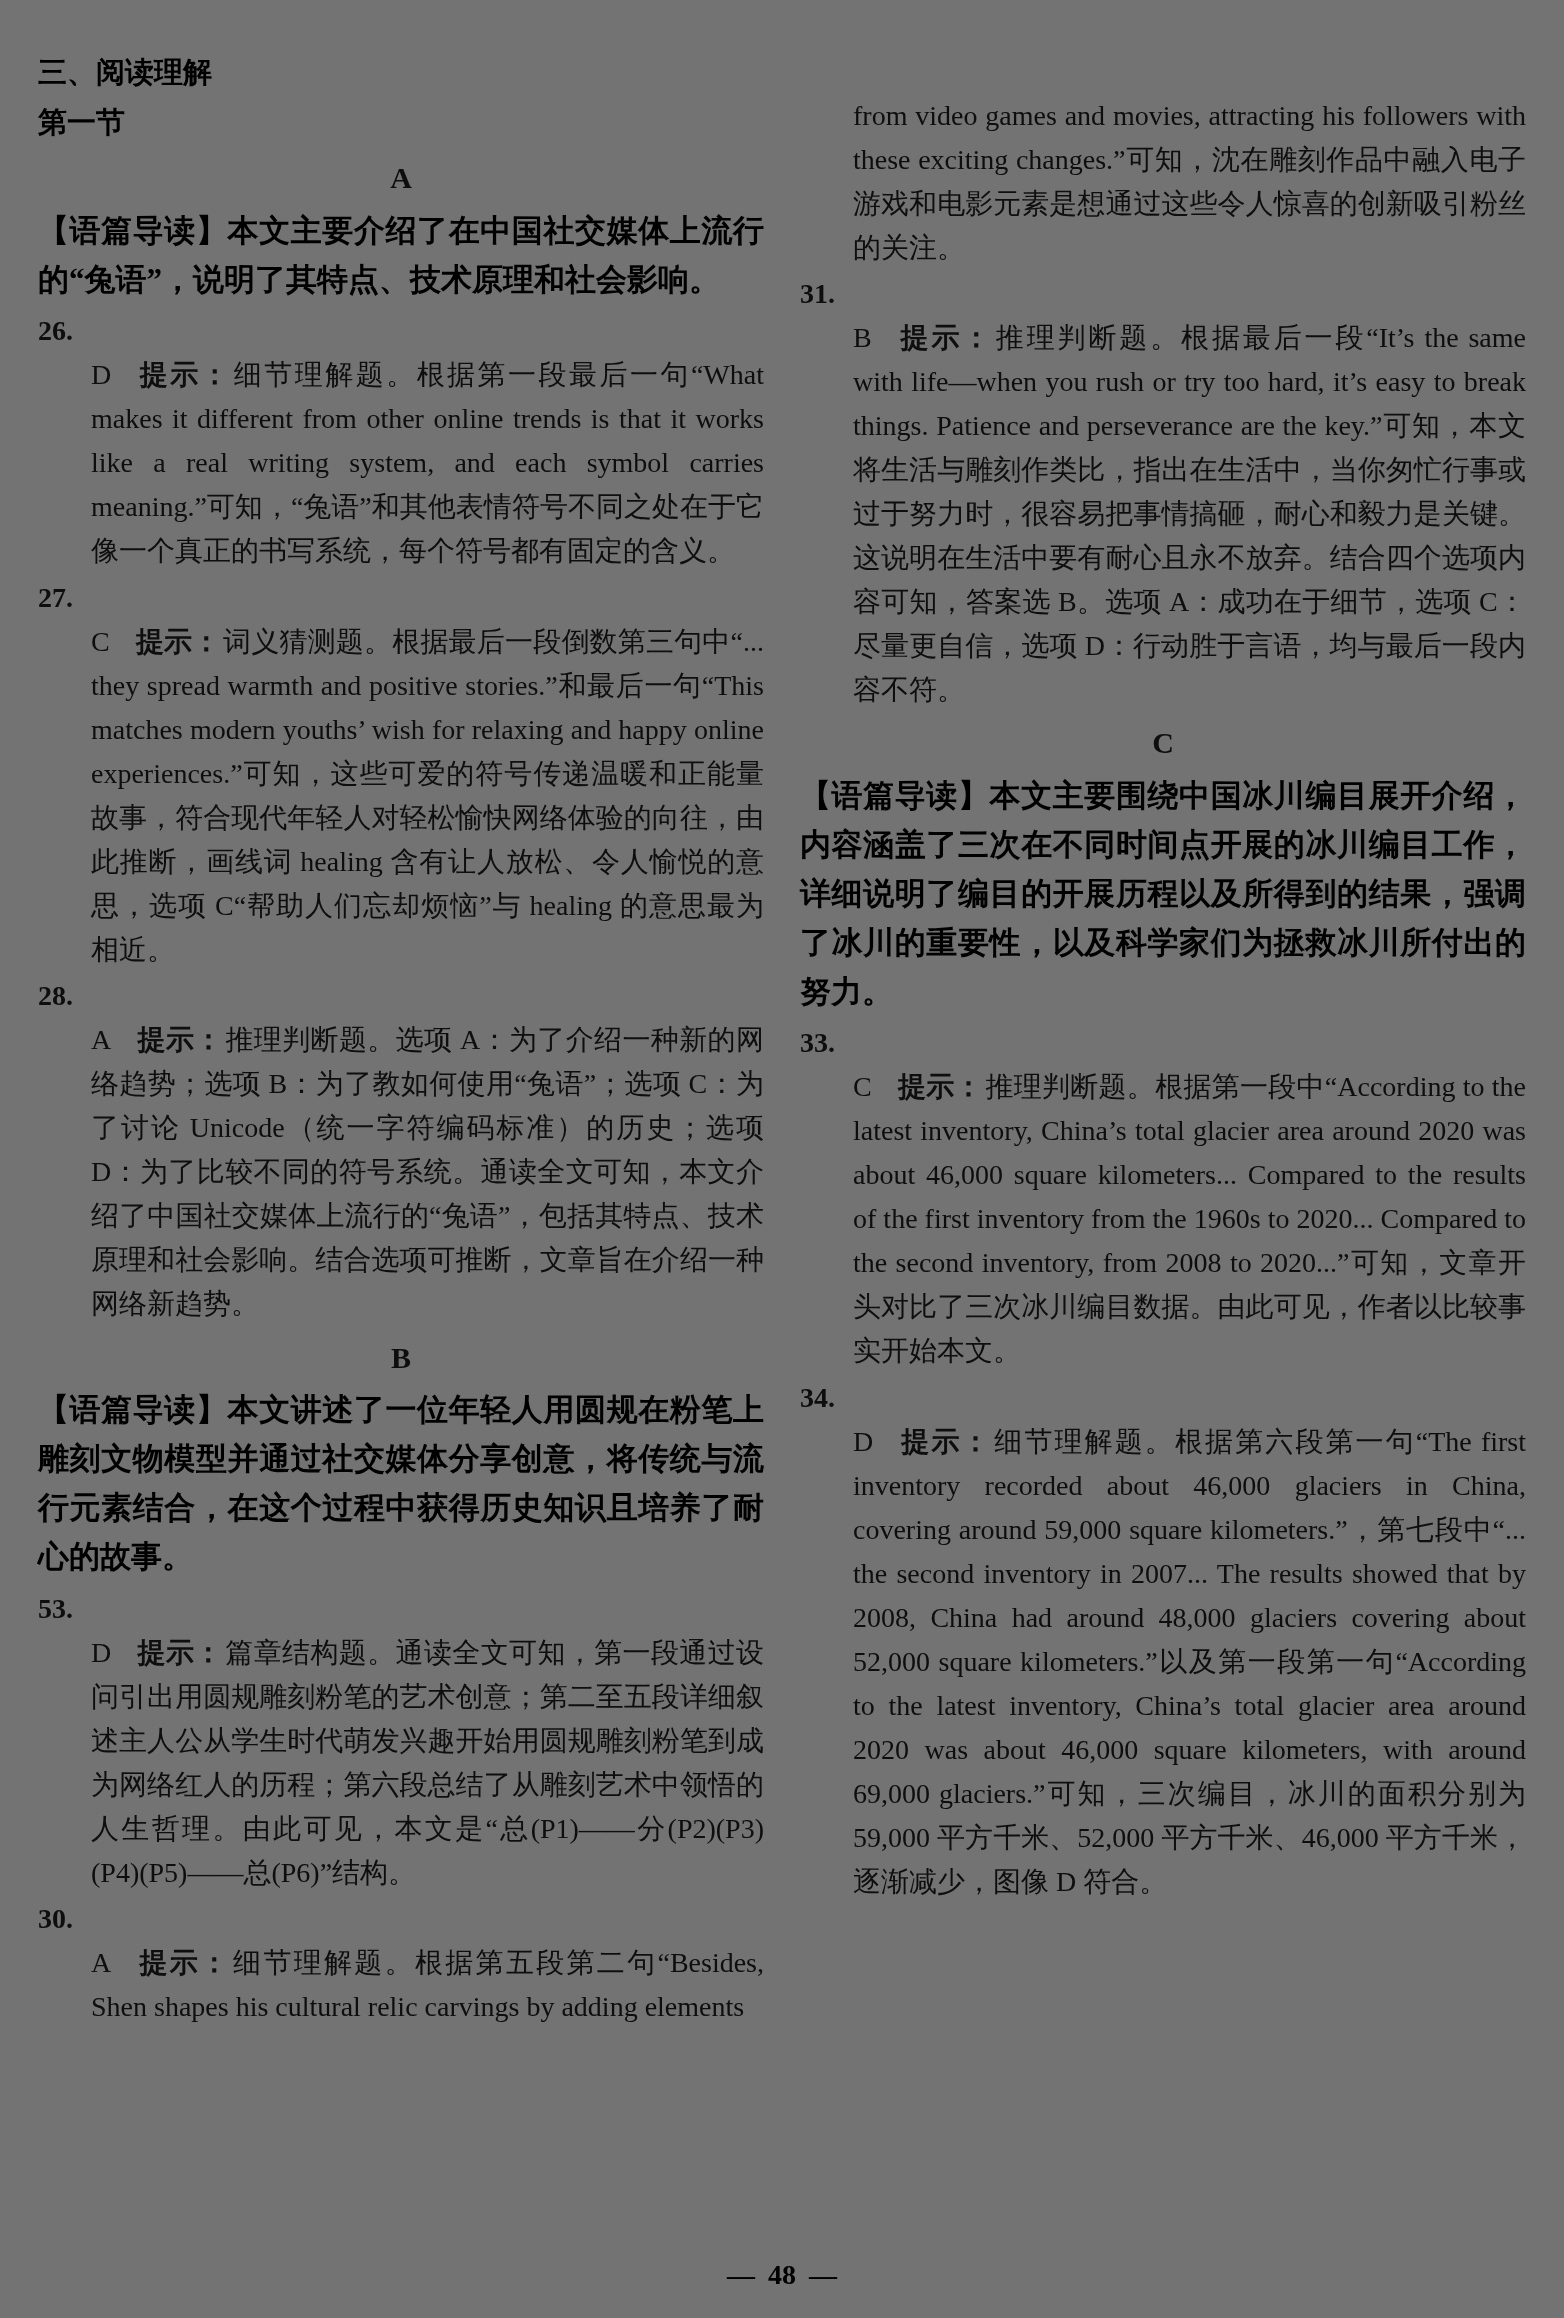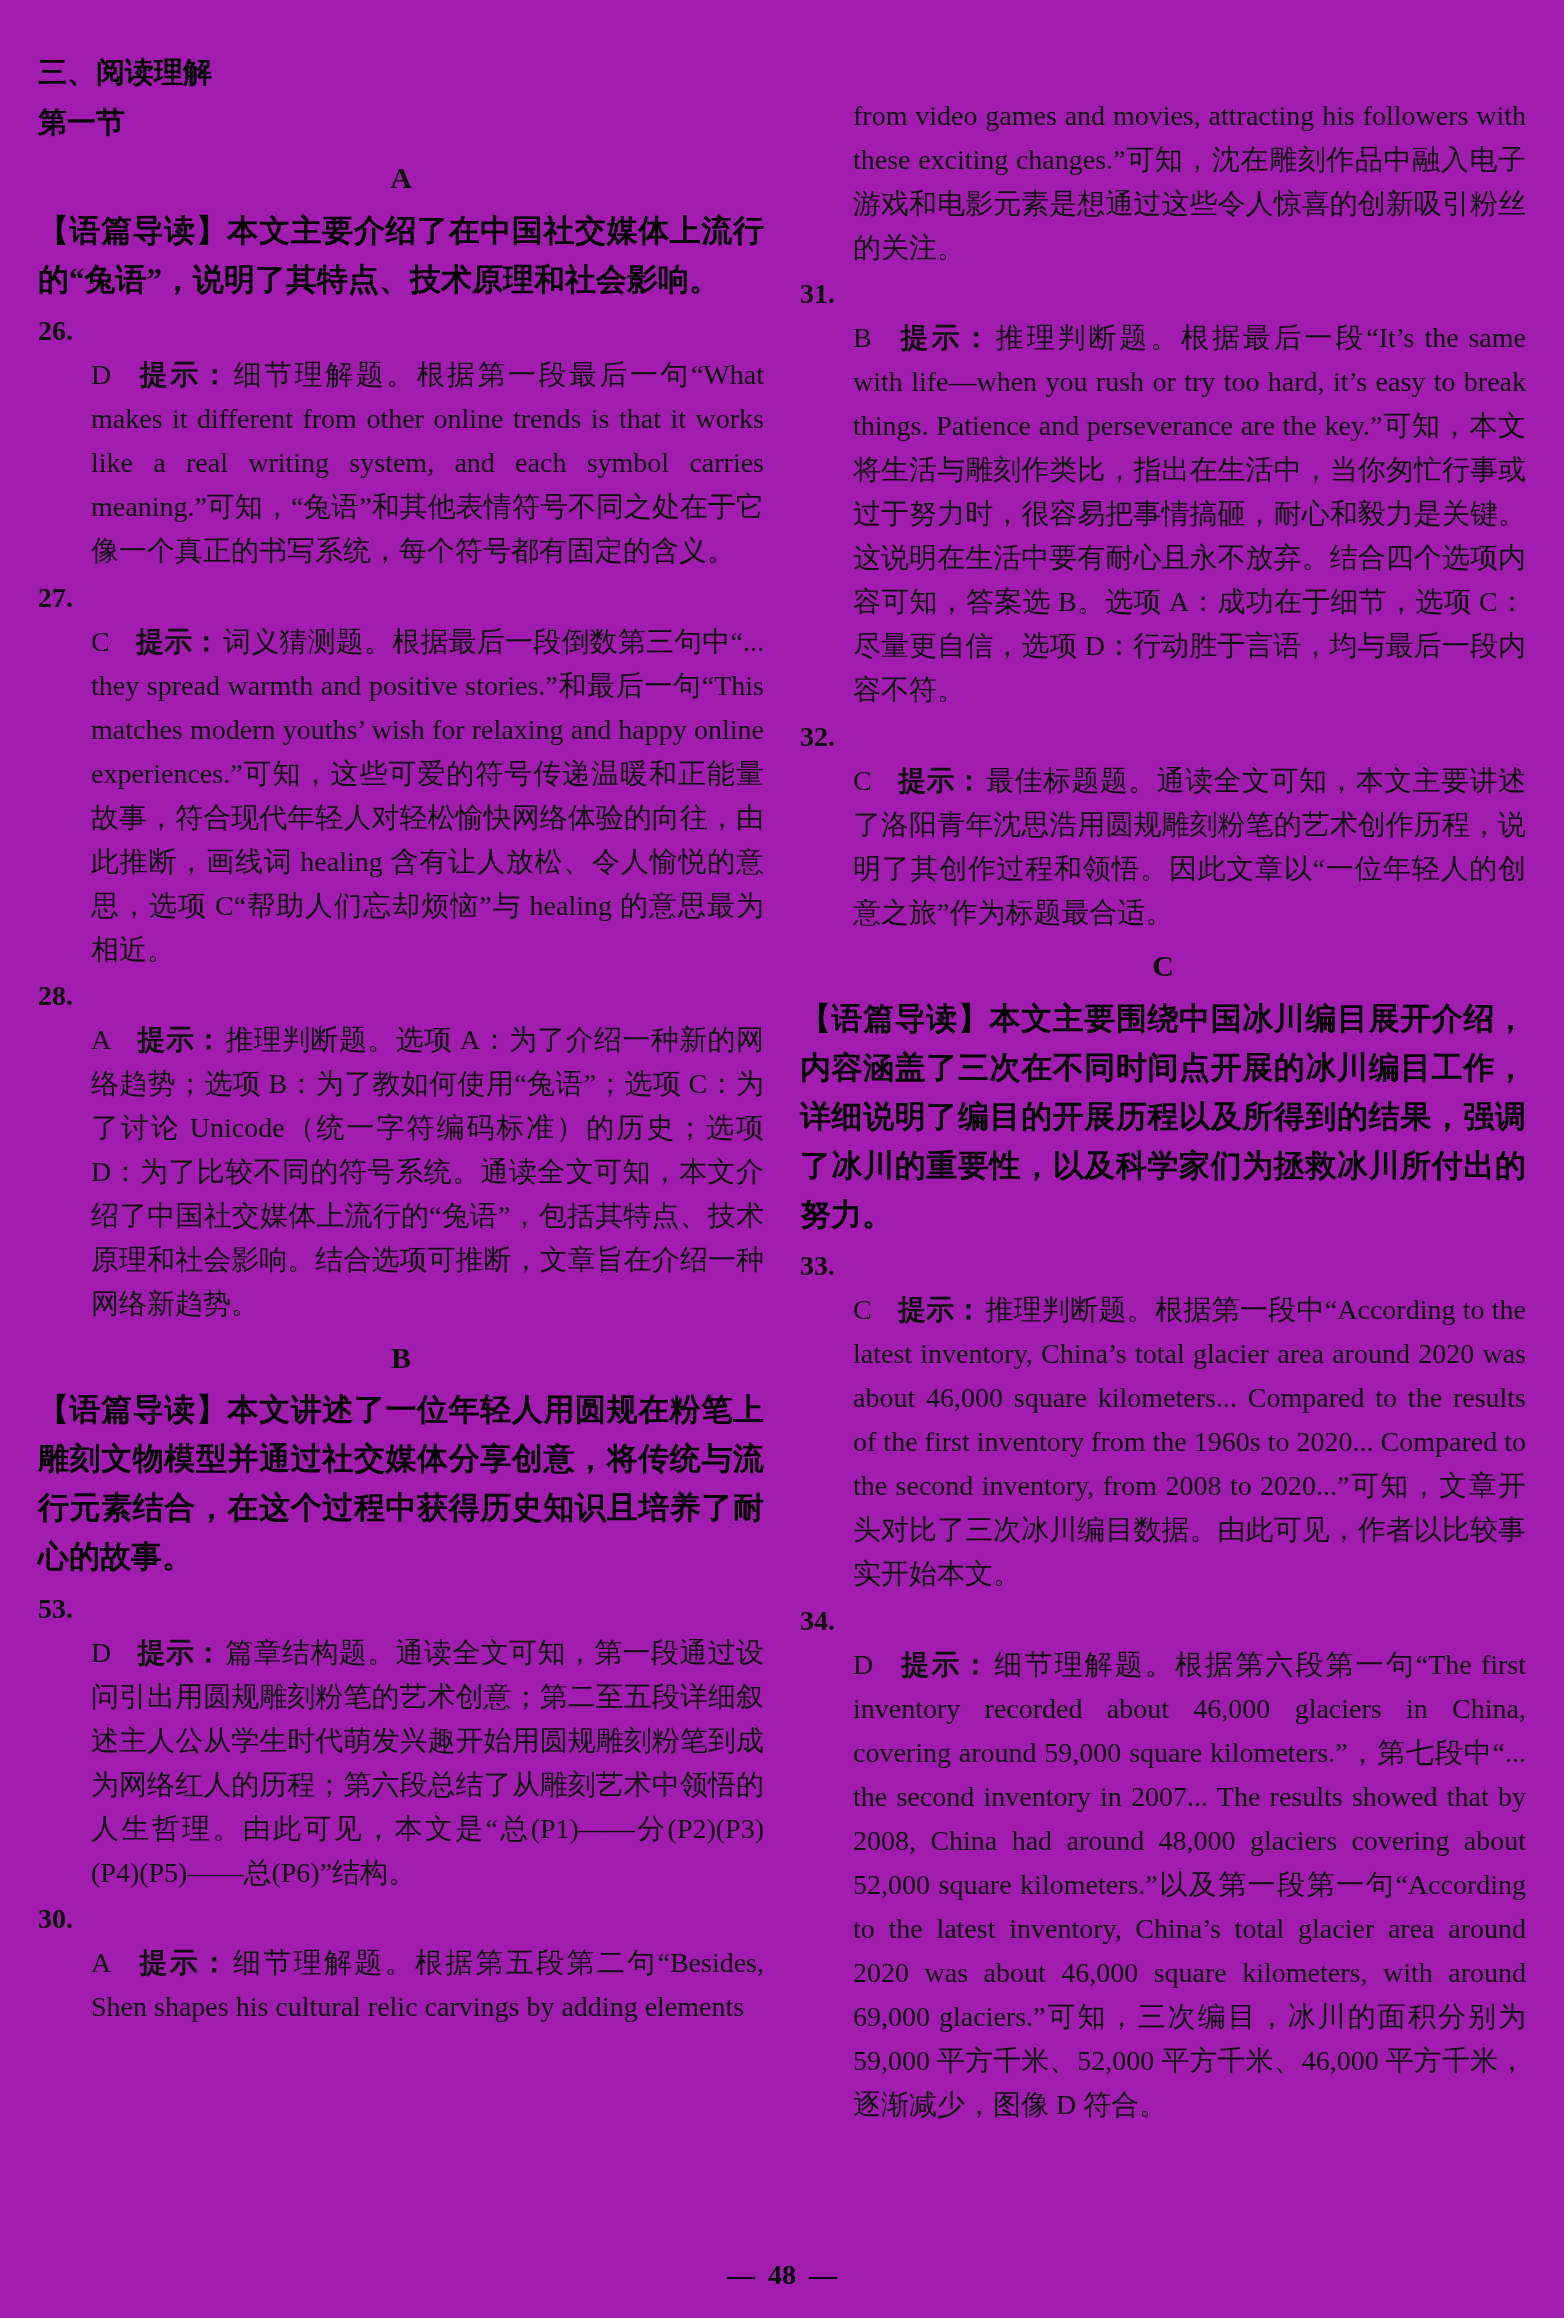--- a/index.html
+++ b/index.html
@@ -4,21 +4,21 @@
 <style>
   html, body {
     margin: 0;
     padding: 0;
     background: #ffffff;
   }
   .sheet {
     position: relative;
     width: 1564px;
     height: 2319px;
-    background: #a21caf;
+    background: #737373;
     box-sizing: border-box;
     padding: 47px 38px 5px 38px;
     overflow: hidden;
     color: #0e0e0e;
     font-family: "Liberation Serif", "DejaVu Serif", serif;
   }
   .cols {
     display: flex;
     gap: 36px;
   }
@@ -131,24 +131,20 @@
       </div>
     <div class="col" id="col-right">
         <div class="answer">
           <span class="num"></span>
           <span class="abody"><span class="atext">from video games and movies, attracting his followers with these exciting changes.”可知，沈在雕刻作品中融入电子游戏和电影元素是想通过这些令人惊喜的创新吸引粉丝的关注。</span></span>
         </div>
         <div class="answer">
           <span class="num">31.</span>
           <span class="abody"><span class="choice">B</span><span class="hint">提示：</span><span class="atext">推理判断题。根据最后一段“It’s the same with life—when you rush or try too hard, it’s easy to break things. Patience and perseverance are the key.”可知，本文将生活与雕刻作类比，指出在生活中，当你匆忙行事或过于努力时，很容易把事情搞砸，耐心和毅力是关键。这说明在生活中要有耐心且永不放弃。结合四个选项内容可知，答案选 B。选项 A：成功在于细节，选项 C：尽量更自信，选项 D：行动胜于言语，均与最后一段内容不符。</span></span>
         </div>
-        <div class="answer">
-          <span class="num">32.</span>
-          <span class="abody"><span class="choice">C</span><span class="hint">提示：</span><span class="atext">最佳标题题。通读全文可知，本文主要讲述了洛阳青年沈思浩用圆规雕刻粉笔的艺术创作历程，说明了其创作过程和领悟。因此文章以“一位年轻人的创意之旅”作为标题最合适。</span></span>
-        </div>
         <div class="letter">C</div>
         <div class="intro"><span class="intro-label">【语篇导读】</span><span class="intro-text">本文主要围绕中国冰川编目展开介绍，内容涵盖了三次在不同时间点开展的冰川编目工作，详细说明了编目的开展历程以及所得到的结果，强调了冰川的重要性，以及科学家们为拯救冰川所付出的努力。</span></div>
         <div class="answer">
           <span class="num">33.</span>
           <span class="abody"><span class="choice">C</span><span class="hint">提示：</span><span class="atext">推理判断题。根据第一段中“According to the latest inventory, China’s total glacier area around 2020 was about 46,000 square kilometers... Compared to the results of the first inventory from the 1960s to 2020... Compared to the second inventory, from 2008 to 2020...”可知，文章开头对比了三次冰川编目数据。由此可见，作者以比较事实开始本文。</span></span>
         </div>
         <div class="answer">
           <span class="num">34.</span>
           <span class="abody"><span class="choice">D</span><span class="hint">提示：</span><span class="atext">细节理解题。根据第六段第一句“The first inventory recorded about 46,000 glaciers in China, covering around 59,000 square kilometers.”，第七段中“... the second inventory in 2007... The results showed that by 2008, China had around 48,000 glaciers covering about 52,000 square kilometers.”以及第一段第一句“According to the latest inventory, China’s total glacier area around 2020 was about 46,000 square kilometers, with around 69,000 glaciers.”可知，三次编目，冰川的面积分别为 59,000 平方千米、52,000 平方千米、46,000 平方千米，逐渐减少，图像 D 符合。</span></span>
         </div>

